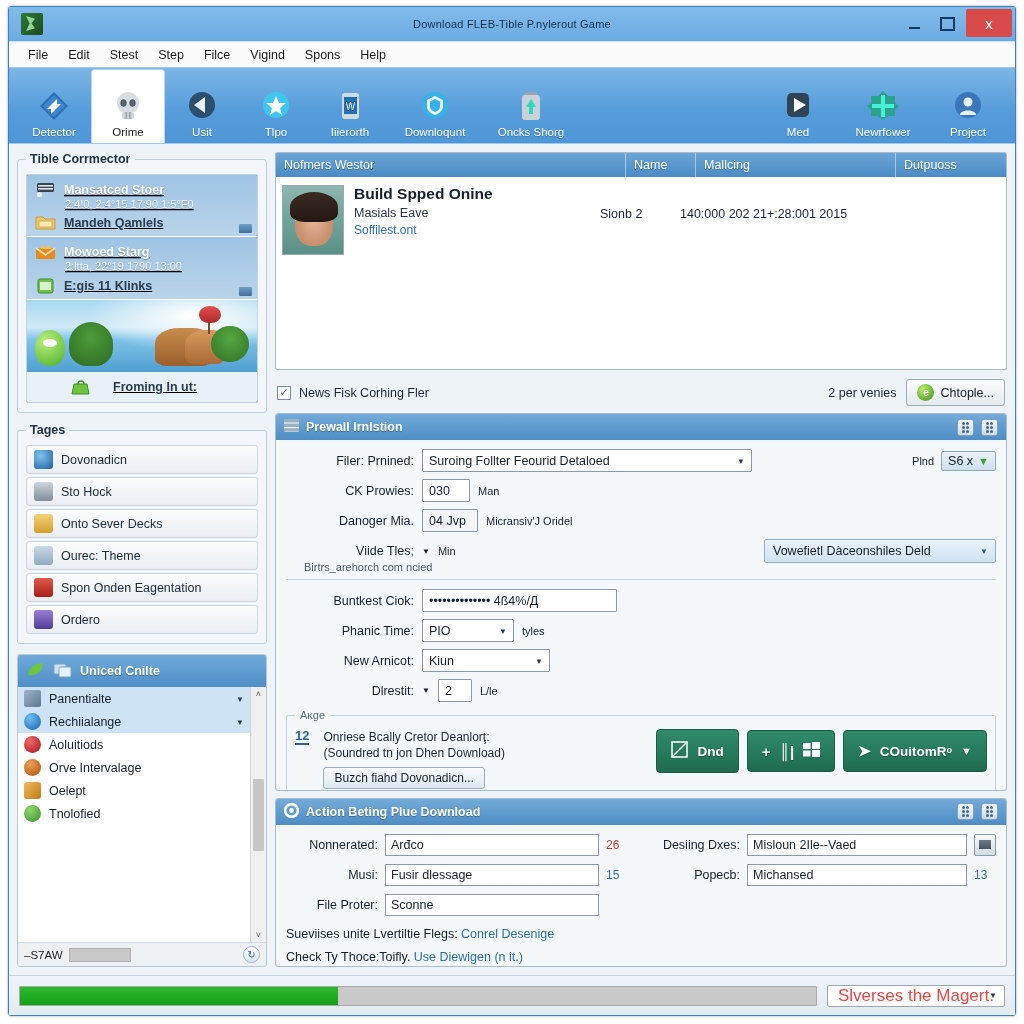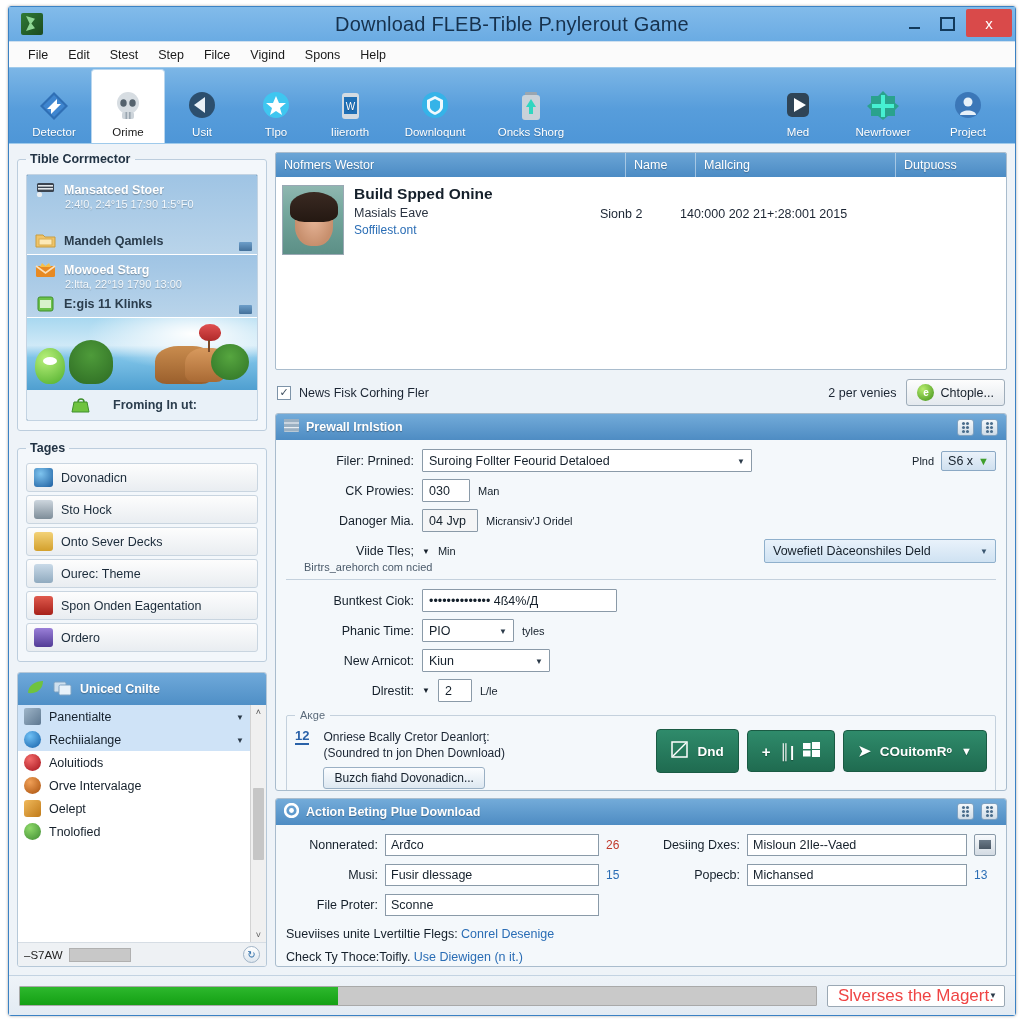--- a/index.html
+++ b/index.html
@@ -41,21 +41,21 @@
     border-radius: 2px;
     position: relative;
   }
   .app-icon::after {
     content: ""; position: absolute; left: 5px; top: 3px;
     width: 9px; height: 15px; background: #8fd694;
     clip-path: polygon(0 0,100% 18%,60% 50%,100% 82%,0 100%,40% 50%);
   }
   .title-text {
     position: absolute; left: 0; right: 0; text-align: center;
-    font-size: 20px; color: #16314d; letter-spacing: .2px;
+    font-size: 11px; color: #16314d; letter-spacing: .2px;
     pointer-events: none;
   }
   .win-btns { margin-left: auto; display: flex; align-items: stretch; height: 34px; }
   .win-btn {
     width: 33px; display: flex; align-items: center; justify-content: center;
     color: #123a5c; font-size: 13px;
   }
   .win-btn.min::after { content:""; width:11px; height:2px; background:#123a5c; margin-top:7px;}
   .win-btn.max::after { content:""; width:11px; height:10px; border:2px solid #123a5c; }
   .win-btn.close {
@@ -119,20 +119,21 @@
     margin: 0; border: 1px solid #bccddd; border-radius: 3px;
     padding: 8px 8px 9px; background: #f3f7fb;
   }
   fieldset.grp > legend {
     font-size: 12.5px; font-weight: bold; color: #223344; padding: 0 4px;
   }
 
   .conn-box {
     background: #0c4a6e; border: 1px solid #c3d3e2; border-radius: 2px;
     overflow: hidden;
+    text-decoration: underline;
   }
   .conn-row {
     background: linear-gradient(180deg,#9fc4e4 0%,#b9d4ea 100%);
     padding: 6px 8px 4px;
     position: relative;
     border-bottom: 1px solid #ffffff;
   }
   .conn-line { display: flex; align-items: center; gap: 7px; }
   .conn-title { font-size: 12.5px; font-weight: bold; color: #ffffff; text-shadow: 0 1px 1px rgba(0,0,0,.3); }
   .conn-sub { font-size: 11px; color: #f2f7fb; margin-left: 30px; margin-top: -1px; text-shadow: 0 1px 1px rgba(0,0,0,.25);}
@@ -532,21 +533,21 @@
                   <svg width="22" height="18" viewBox="0 0 22 18">
                     <rect x="2" y="2" width="17" height="9" rx="1.5" fill="#3b4450"></rect>
                     <rect x="3" y="4" width="15" height="1.6" fill="#e3e8ec"></rect>
                     <rect x="3" y="7" width="15" height="1.6" fill="#e3e8ec"></rect>
                     <circle cx="4.5" cy="13.5" r="2.6" fill="#e8edf1"></circle>
                   </svg>
                 </span>
                 <span class="conn-title">Mansatced Stoer</span>
               </div>
               <div class="conn-sub">2:4!0, 2:4°15 17:90 1:5°F0</div>
-              <div class="conn-line" style="margin-top:22px">
+              <div class="conn-line" style="margin-top:4px">
                 <span class="ico16">
                   <svg width="22" height="18" viewBox="0 0 22 18">
                     <path d="M1 3 h7 l2 2 h10 v10 h-19 z" fill="#f0c469" stroke="#c79c3e"></path>
                     <rect x="4" y="7" width="13" height="6" fill="#fde9b6" stroke="#d8ae52"></rect>
                   </svg>
                 </span>
                 <span class="conn-title2">Mandeh Qamlels</span>
               </div>
               <div class="conn-badge"></div>
             </div>

